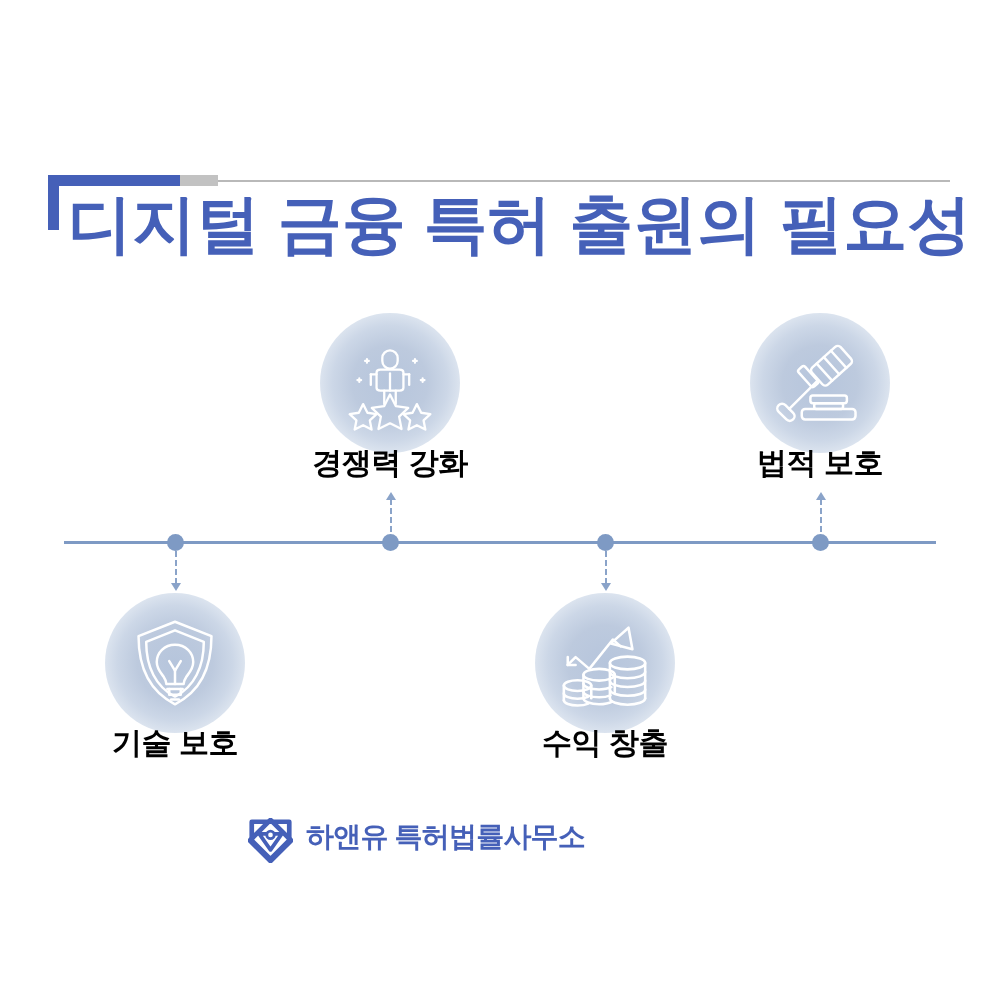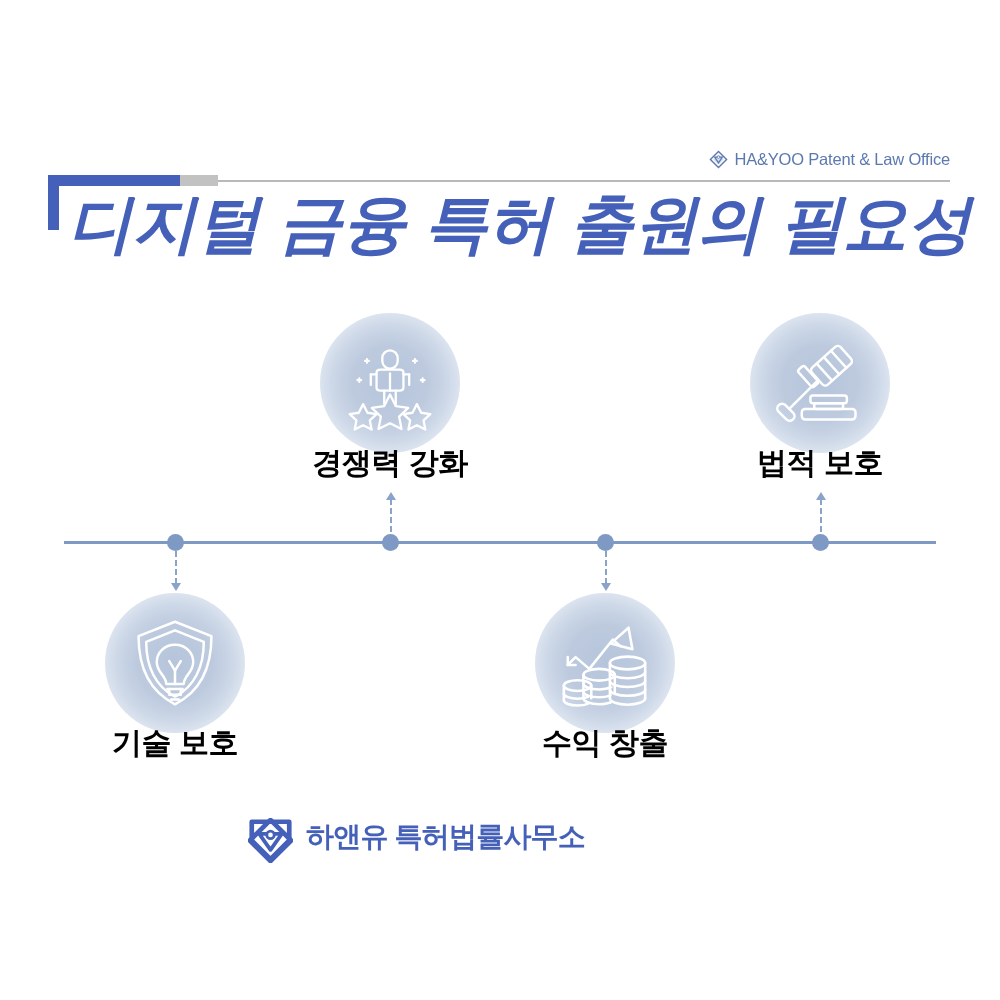--- a/index.html
+++ b/index.html
@@ -59,21 +59,20 @@
   
   .title {
     position: absolute;
     left: 68px; top: 192px;
     font-size: 64px;
     font-weight: 700;
     color: #4560b8;
     letter-spacing: 0px;
     white-space: nowrap;
     line-height: 1.0;
-    font-style: italic;
   }
 
   
   .timeline-line {
     position: absolute;
     left: 64px; top: 541px;
     width: 872px; height: 3px;
     background: #7e9ac4;
   }
   .tl-dot {
@@ -142,33 +141,20 @@
     color: #4560b8;
     letter-spacing: -0.8px;
     white-space: nowrap;
   }
 </style>
 </head>
 <body>
 
 <div id="slide">
 
-  <div class="brand-row">
-    <span>
-      <svg class="brand-mark" viewBox="0 0 40 40">
-        <g fill="none" stroke="#5b79b0" stroke-width="3">
-          <path d="M20 3 L37 20 L20 37 L3 20 Z"></path>
-        </g>
-        <path d="M20 9 L31 20 L20 31 L9 20 Z" fill="#5b79b0" opacity="0.25"></path>
-        <path d="M12 15 L28 15 L20 27 Z" fill="none" stroke="#5b79b0" stroke-width="2.6"></path>
-        <circle cx="20" cy="15" r="2.6" fill="#ffffff" stroke="#5b79b0" stroke-width="1.6"></circle>
-      </svg>
-    </span>
-    <span class="brand-text">HA&amp;YOO Patent &amp; Law Office</span>
-  </div>
 
   <div class="rule-thin"></div>
   <div class="rule-gray"></div>
   <div class="rule-blue"></div>
   <div class="rule-vert"></div>
 
   <h1 class="title">디지털 금융 특허 출원의 필요성</h1>
 
   <div class="timeline-line"></div>
 

